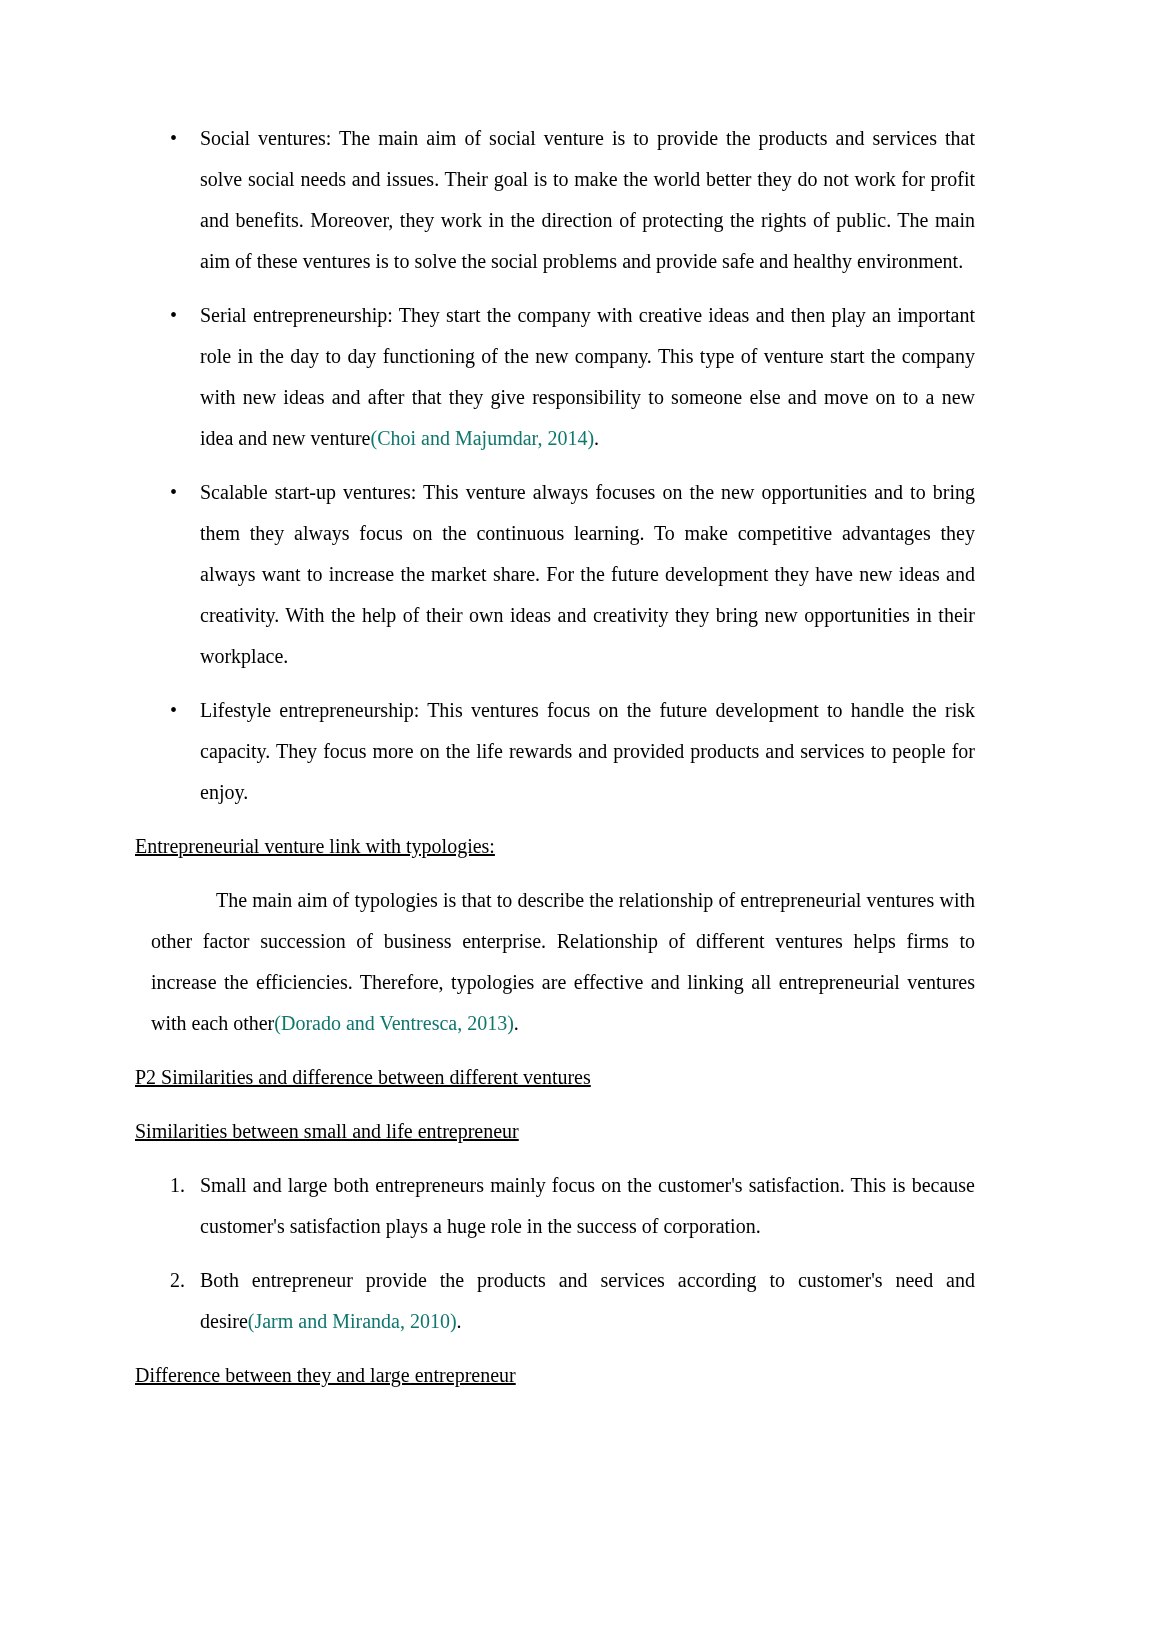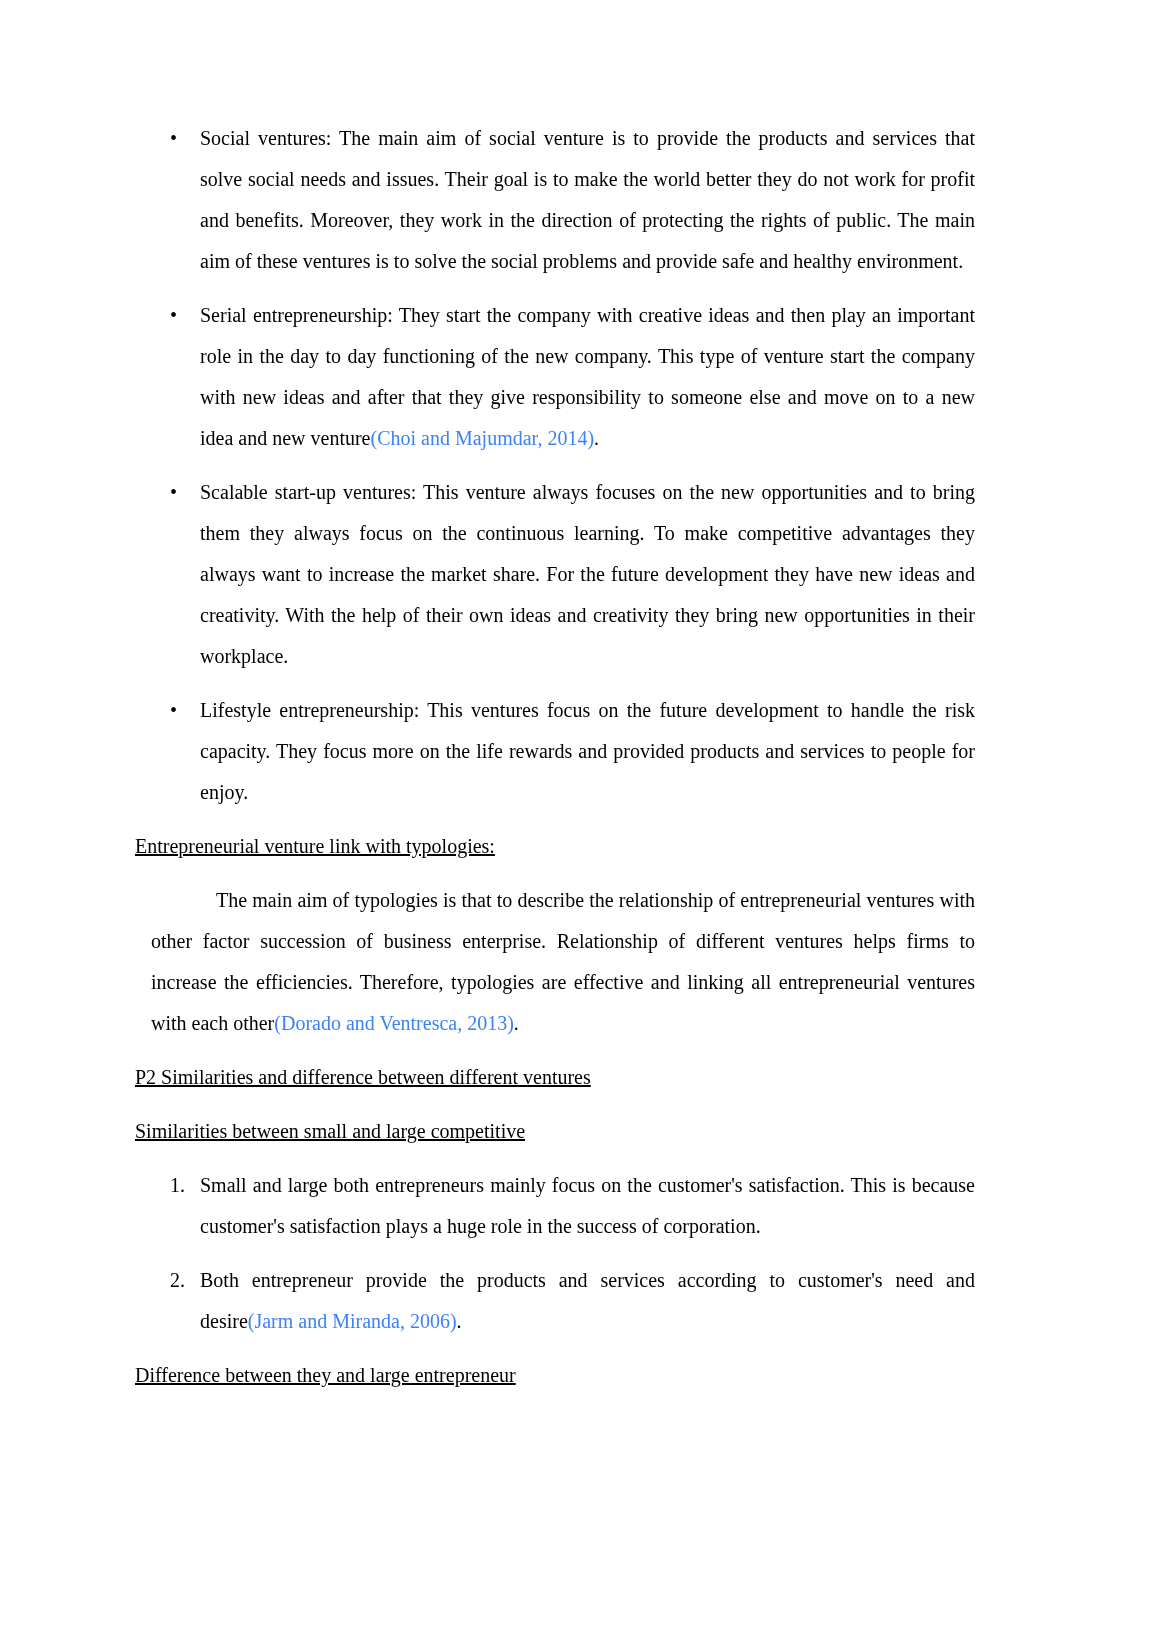--- a/index.html
+++ b/index.html
@@ -45,21 +45,21 @@
   .para {
     text-align: justify;
     text-indent: 65px;
     margin: 0 0 13px 16px;
   }
   .para-plain {
     text-indent: 65px;
     margin: 0 0 13px 0;
   }
   .cite {
-    color: #3b82f6;
+    color: #0f766e;
   }
 </style>
 </head>
 <body>
 
 <div class="page">
 
   <div class="list-item">
     <span class="marker">•</span>
     <div class="item-text"><span>Social ventures: The main aim of social venture is to provide the products and services that solve social needs and issues. Their goal is to make the world better they do not work for profit and benefits. Moreover, they work in the direction of protecting the rights of public. The main aim of these ventures is to solve the social problems and provide safe and healthy environment.</span></div>
@@ -80,27 +80,27 @@
     <div class="item-text"><span>Lifestyle entrepreneurship: This ventures focus on the future development to handle the risk capacity. They focus more on the life rewards and provided products and services to people for enjoy.</span></div>
   </div>
 
   <div class="heading-bold">Entrepreneurial venture link with typologies:</div>
 
   <div class="para"><span>The main aim of typologies is that to describe the relationship of entrepreneurial ventures with other factor succession of business enterprise. Relationship of different ventures helps firms to increase the efficiencies. Therefore, typologies are effective and linking all entrepreneurial ventures with each other</span><span class="cite">(Dorado and Ventresca, 2013)</span><span>.</span></div>
 
   <div class="heading">P2 Similarities and difference between different ventures</div>
 
 
-  <div class="heading">Similarities between small and large competitive</div>
+  <div class="heading">Similarities between small and life entrepreneur</div>
 
   <div class="list-item">
     <span class="marker">1.</span>
     <div class="item-text"><span>Small and large both entrepreneurs mainly focus on the customer's satisfaction. This is because customer's satisfaction plays a huge role in the success of corporation.</span></div>
   </div>
 
   <div class="list-item">
     <span class="marker">2.</span>
-    <div class="item-text"><span>Both entrepreneur provide the products and services according to customer's need and desire</span><span class="cite">(Jarm and Miranda, 2006)</span><span>.</span></div>
+    <div class="item-text"><span>Both entrepreneur provide the products and services according to customer's need and desire</span><span class="cite">(Jarm and Miranda, 2010)</span><span>.</span></div>
   </div>
 
   <div class="heading">Difference between they and large entrepreneur</div>
 
 </div>
 
 </body></html>

